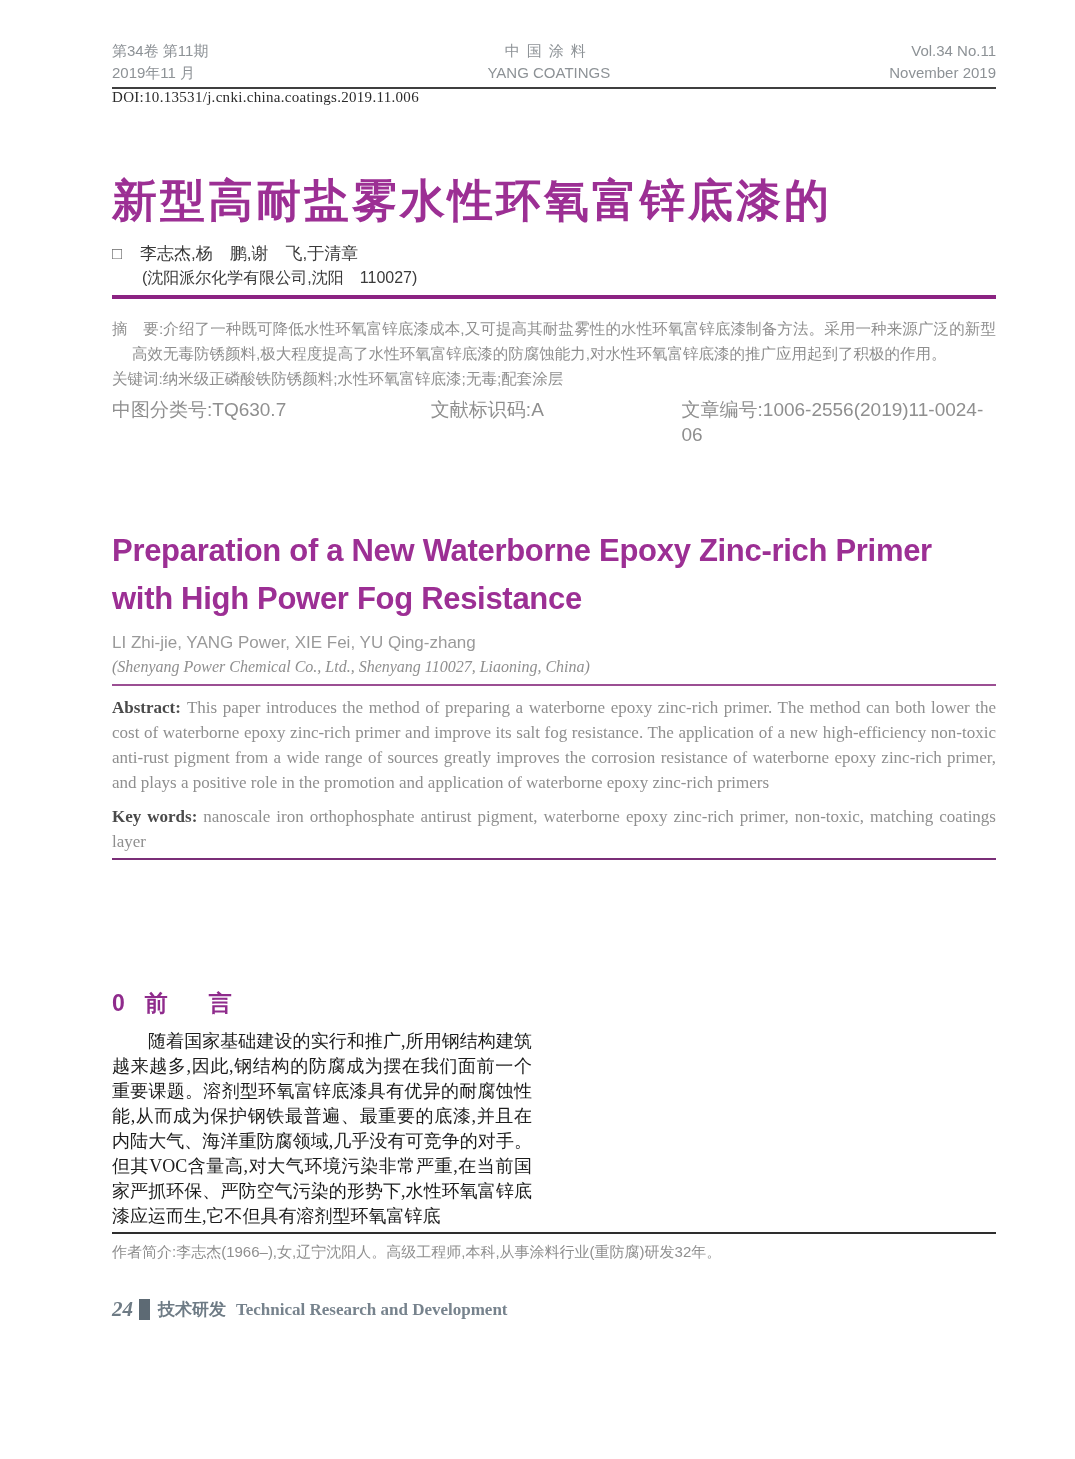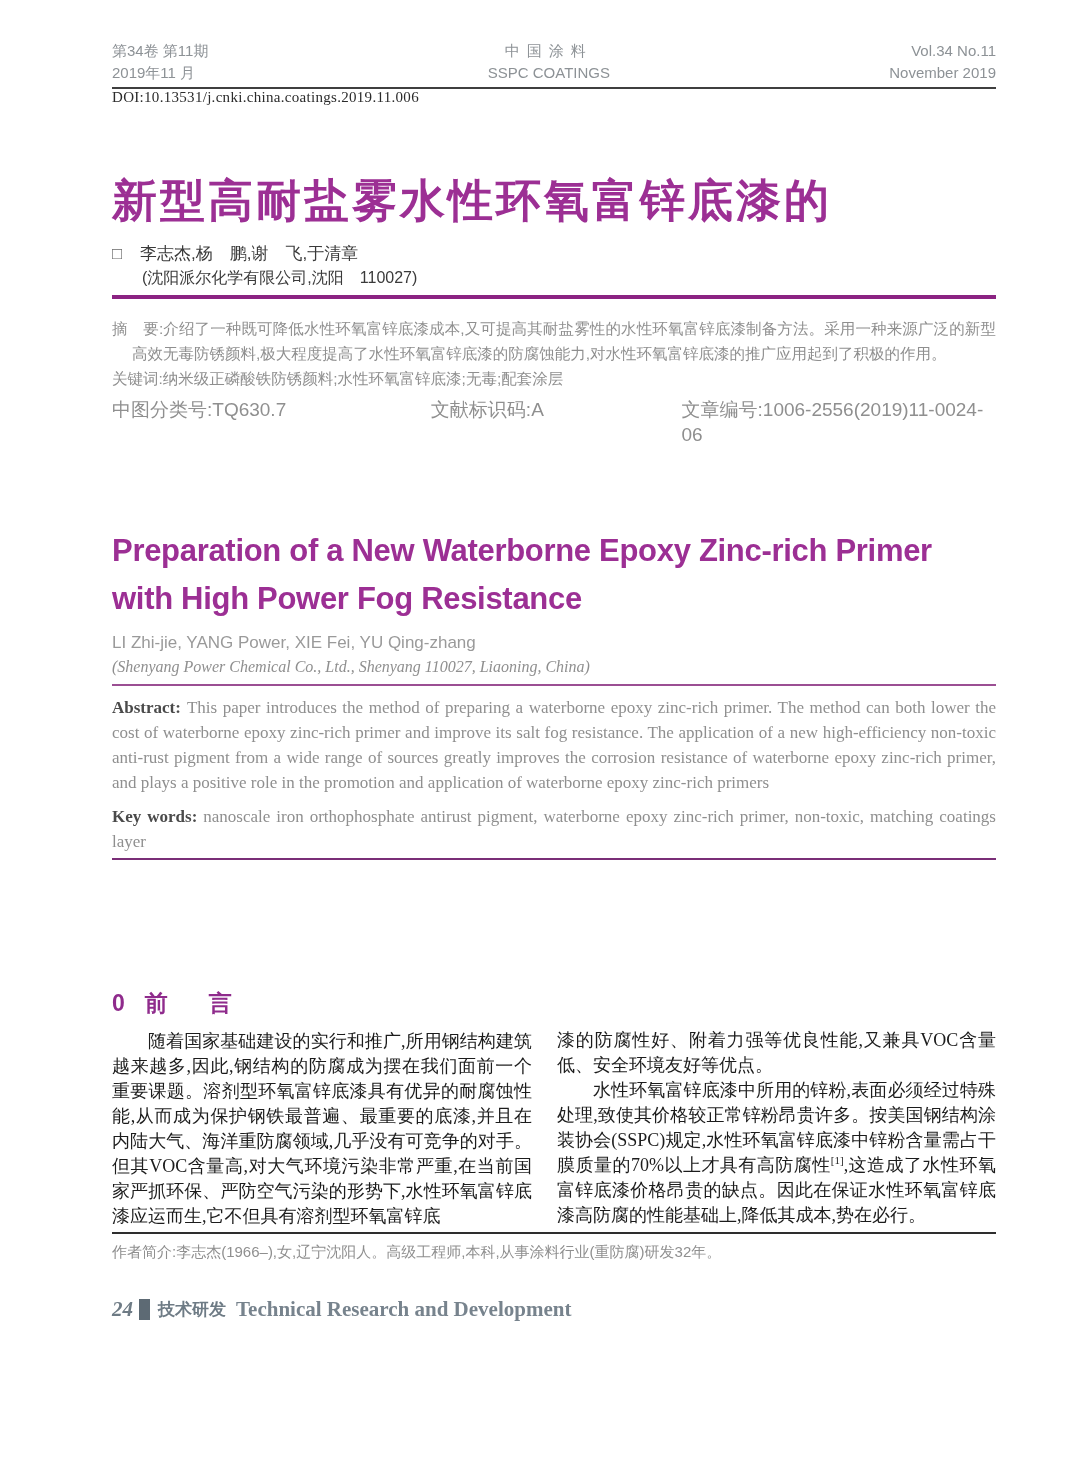--- a/index.html
+++ b/index.html
@@ -68,35 +68,35 @@
   .footnote-rule { border:none; height:0; border-top:2px solid #2e2e2e; margin-top:3px; }
   .footnote { margin-top:6px; color:#8f8f8f; font-size:15px; line-height:24px;
     font-family:"Liberation Sans", sans-serif; }
 
   
   .page-footer { margin-top:33px; display:flex; align-items:center; color:#6e7b85; }
   .pf-num { font-family:"Liberation Serif", serif; font-weight:bold; font-style:italic;
     font-size:21px; }
   .pf-bar { display:inline-block; width:11px; height:21px; background:#5d6a74; margin:0 8px 0 6px; }
   .pf-cn { font-weight:bold; font-size:17px; margin-right:10px; font-family:"Liberation Serif", serif; }
-  .pf-en { font-family:"Liberation Serif", serif; font-weight:bold; font-size:21px; color:#77838d; }
+  .pf-en { font-family:"Liberation Serif", serif; font-weight:bold; font-size:17px; color:#77838d; }
 </style>
 </head>
 <body>
 
 <div class="content">
 
   <div class="header-rows">
     <div class="hdr-left">
       <div>第34卷 第11期</div>
       <div>2019年11 月</div>
     </div>
     <div class="hdr-center">
       <div class="cn">中国涂料</div>
-      <div>SSPC COATINGS</div>
+      <div>YANG COATINGS</div>
     </div>
     <div class="hdr-right">
       <div>Vol.34  No.11</div>
       <div>November  2019</div>
     </div>
   </div>
   <hr class="header-rule">
   <div class="doi-line">DOI:10.13531/j.cnki.china.coatings.2019.11.006</div>
 
   <h1 class="title-cn">
@@ -131,24 +131,20 @@
   <p class="abstract-en"><b class="en-label">Key words:</b><span>nanoscale iron orthophosphate antirust pigment, waterborne epoxy zinc-rich primer, non-toxic, matching coatings layer</span></p>
   <div class="rule-bottom-purple"></div>
 
   <div class="columns">
     <div class="col-left">
       <div class="section-heading">
         <span class="num">0</span><span class="ttl">前　言</span>
       </div>
       <p class="body-p first indent">随着国家基础建设的实行和推广,所用钢结构建筑越来越多,因此,钢结构的防腐成为摆在我们面前一个重要课题。溶剂型环氧富锌底漆具有优异的耐腐蚀性能,从而成为保护钢铁最普遍、最重要的底漆,并且在内陆大气、海洋重防腐领域,几乎没有可竞争的对手。但其VOC含量高,对大气环境污染非常严重,在当前国家严抓环保、严防空气污染的形势下,水性环氧富锌底漆应运而生,它不但具有溶剂型环氧富锌底</p>
     </div>
-    <div class="col-right">
-      <p class="body-p">漆的防腐性好、附着力强等优良性能,又兼具VOC含量低、安全环境友好等优点。</p>
-      <p class="body-p indent"><span>水性环氧富锌底漆中所用的锌粉,表面必须经过特殊处理,致使其价格较正常锌粉昂贵许多。按美国钢结构涂装协会(SSPC)规定,水性环氧富锌底漆中锌粉含量需占干膜质量的70%以上才具有高防腐性</span><sup>[1]</sup><span>,这造成了水性环氧富锌底漆价格昂贵的缺点。因此在保证水性环氧富锌底漆高防腐的性能基础上,降低其成本,势在必行。</span></p>
-    </div>
   </div>
 
   <hr class="footnote-rule">
   <div class="footnote"><span>作者简介:</span><span>李志杰(1966–),女,辽宁沈阳人。高级工程师,本科,从事涂料行业(重防腐)研发32年。</span></div>
 
   <div class="page-footer">
     <span class="pf-num">24</span>
     <span class="pf-bar"></span>
     <span class="pf-cn">技术研发</span>
     <span class="pf-en">Technical Research and Development</span>

